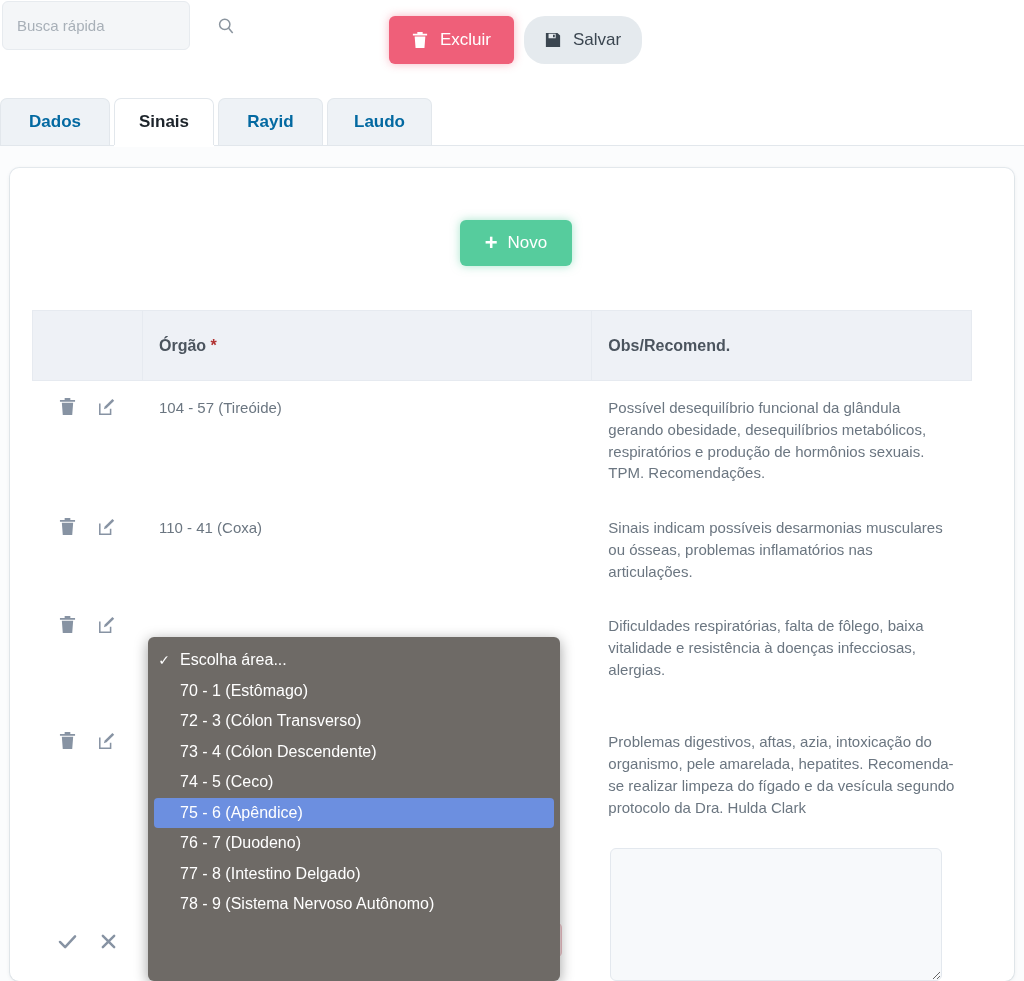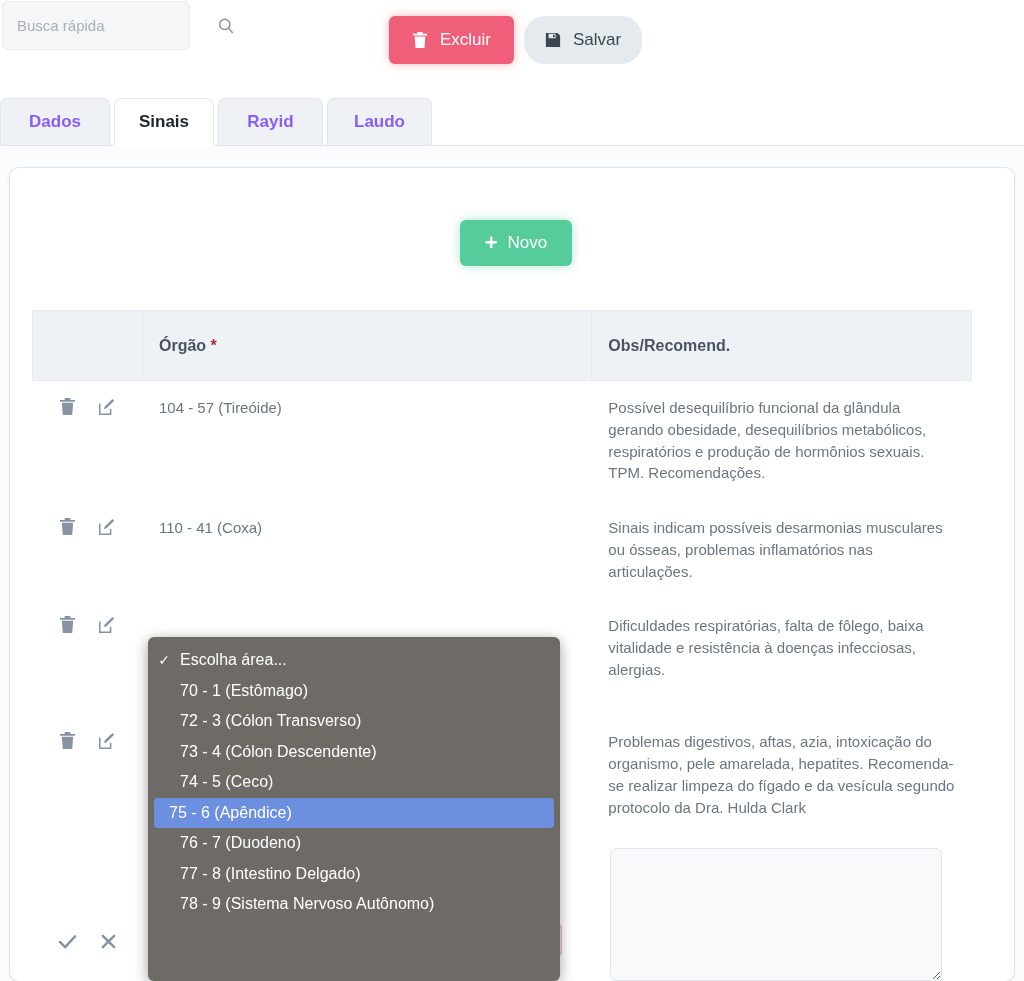--- a/index.html
+++ b/index.html
@@ -49,21 +49,21 @@
   
   .tabbar {
     position:absolute; left:0; top:98px; width:1024px; height:48px;
     border-bottom:1px solid #e2e7ec;
   }
   .tab {
     position:absolute; top:0; height:47px;
     display:flex; align-items:center; justify-content:center;
     background:#eef2f6; border:1px solid #e2e7ec; border-bottom:none;
     border-radius:7px 7px 0 0;
-    font-size:17px; font-weight:bold; color:#8b5cf6; cursor:pointer;
+    font-size:17px; font-weight:bold; color:#0369a1; cursor:pointer;
   }
   .tab.active { background:#ffffff; color:#1d242b; z-index:3; }
   .tab-0 { left:0px;   width:110px; }
   .tab-1 { left:114px; width:100px; }
   .tab-2 { left:218px; width:105px; }
   .tab-3 { left:327px; width:105px; }
   .tab-underline {
     position:absolute; left:114px; top:145px; width:100px; height:2px;
     background:#ffffff; z-index:4;
   }
@@ -139,21 +139,21 @@
     color:#ffffff; font-size:16px; padding-left:32px; cursor:pointer;
     white-space:nowrap;
   }
   .dd-item.first { padding-left:0; }
   .dd-item.first .dd-check {
     width:32px; text-align:center; font-size:14px; color:#ffffff;
     display:inline-block; flex:none;
   }
   .dd-item.selected {
     background:#6c8fe0; margin:0 6px; border-radius:4px;
-    padding-left:15px;
+    padding-left:26px;
   }
 </style>
 </head>
 <body>
 
 <div class="topbar">
 
   <div class="search-box">
     <input class="search-input" type="text" placeholder="Busca rápida" style="">
     <svg class="search-icon" viewBox="0 0 24 24" fill="none" stroke="currentColor" stroke-width="1.8">

